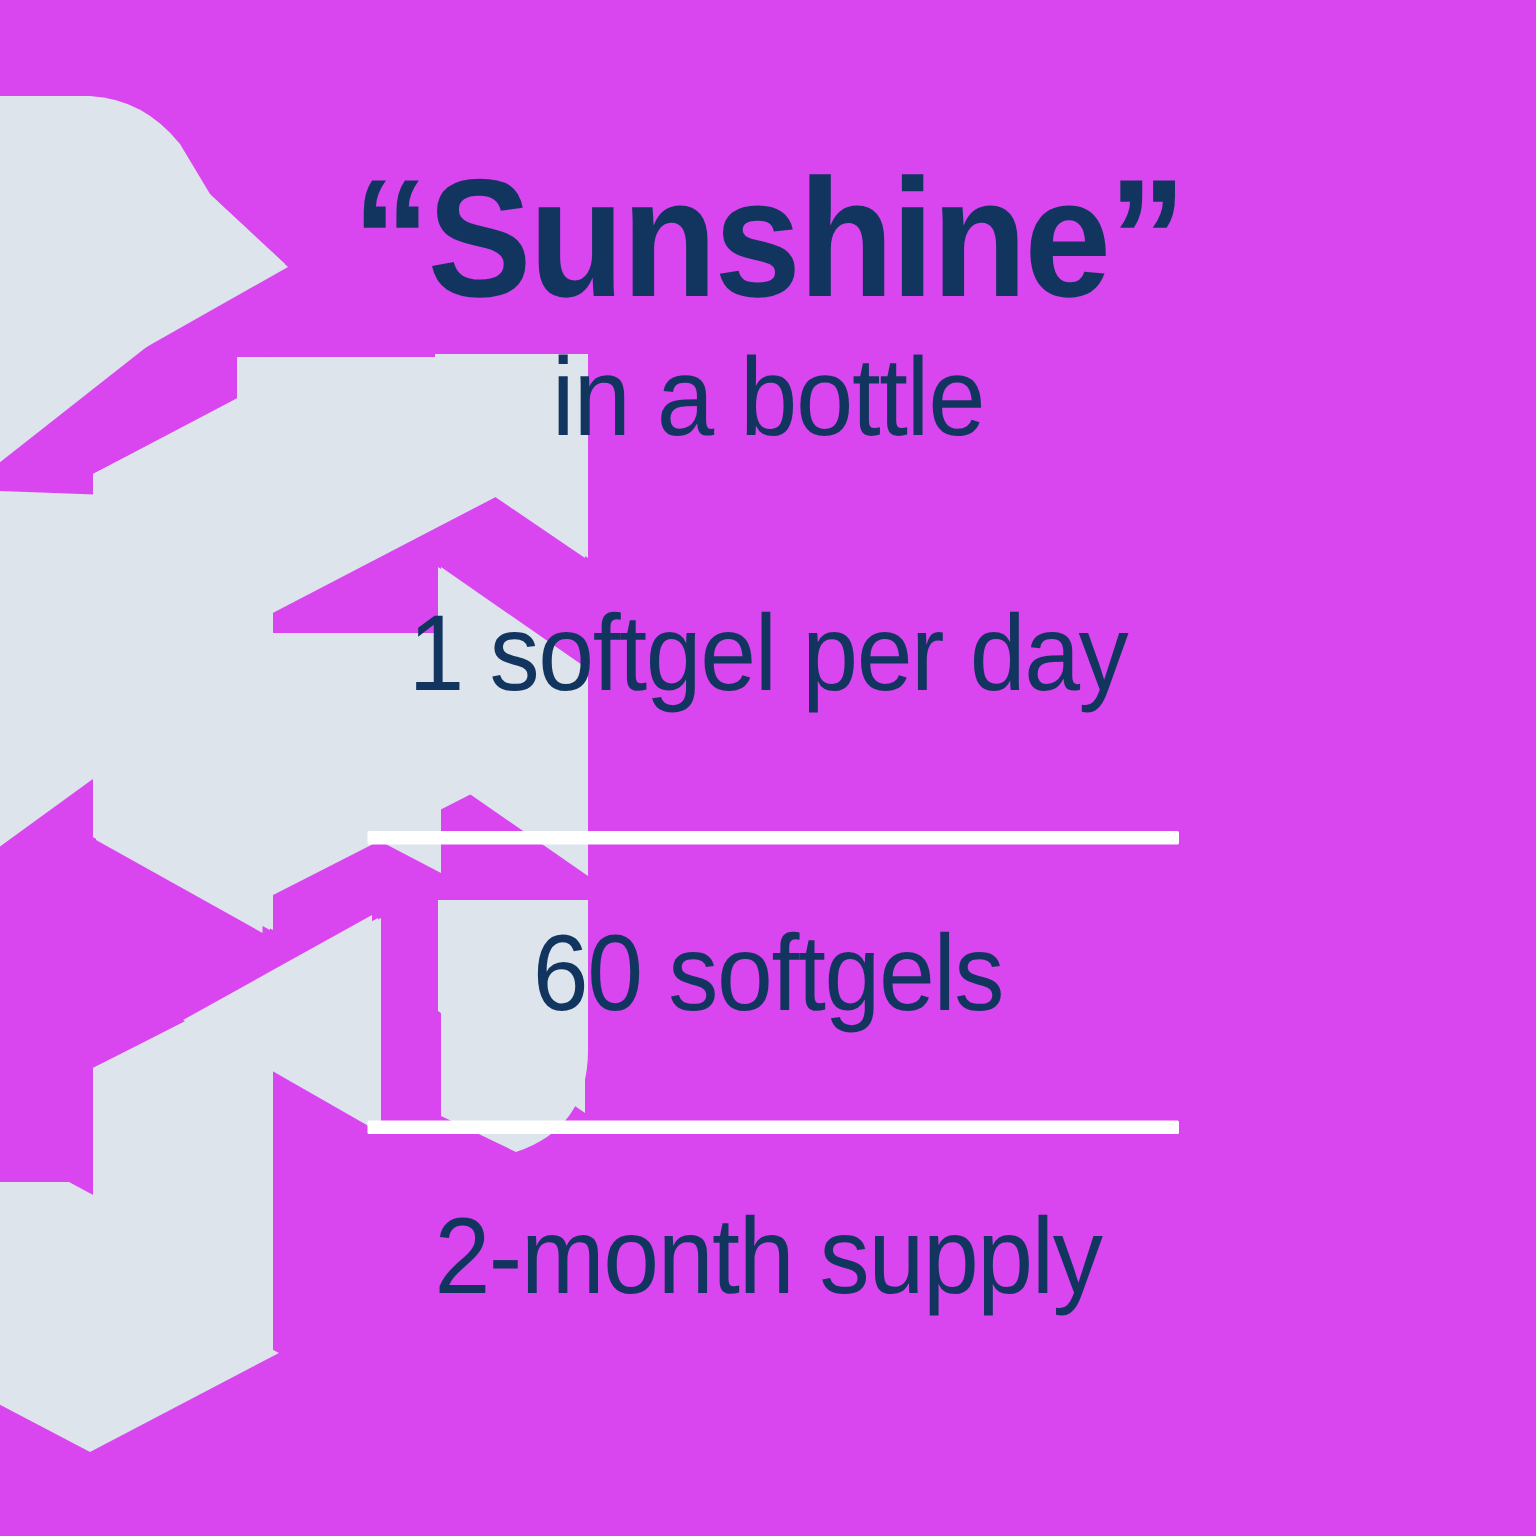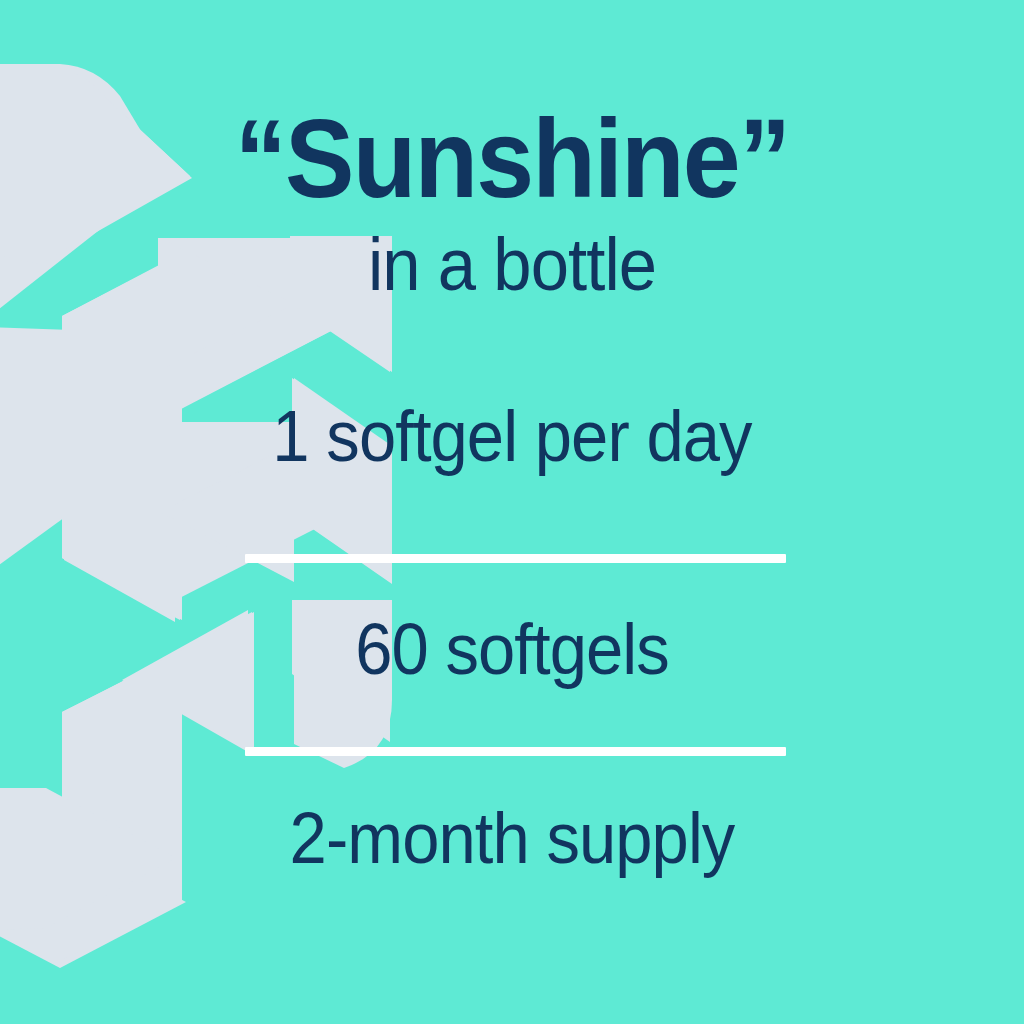--- a/index.html
+++ b/index.html
@@ -100,21 +100,21 @@
     height: 9px;
     background: #ffffff;
     border-radius: 1px;
   }
   #divider-1 { top: 554px; }
   #divider-2 { top: 747px; }
 </style>
 </head>
 <body>
 
-<div id="stage" style="background: #5eead4;">
+<div id="stage" style="background: #d946ef;">
 
   <svg id="bg-pattern" viewBox="0 0 1024 1024" xmlns="http://www.w3.org/2000/svg" aria-hidden="true">
     <defs>
       <clipPath id="cardClip">
         <rect x="0" y="0" width="1024" height="1024"></rect>
       </clipPath>
     </defs>
     <g clip-path="url(#cardClip)" fill="#dde4ec">
 
       <path d="M -60 70 Q -60 64 -20 64 L 60 64 Q 96 66 120 96 L 168 176 L -10 316 Q -60 300 -60 268 Z"></path>

